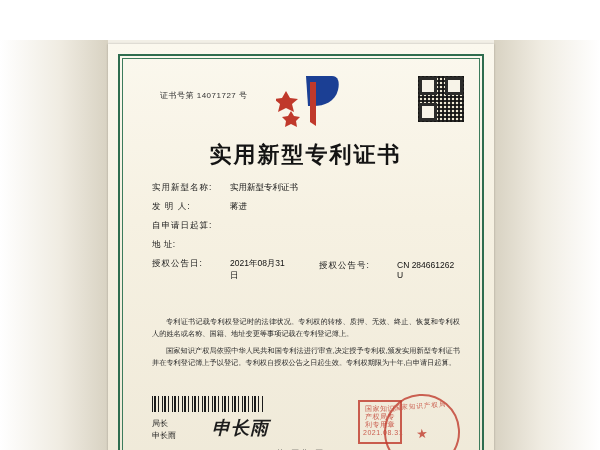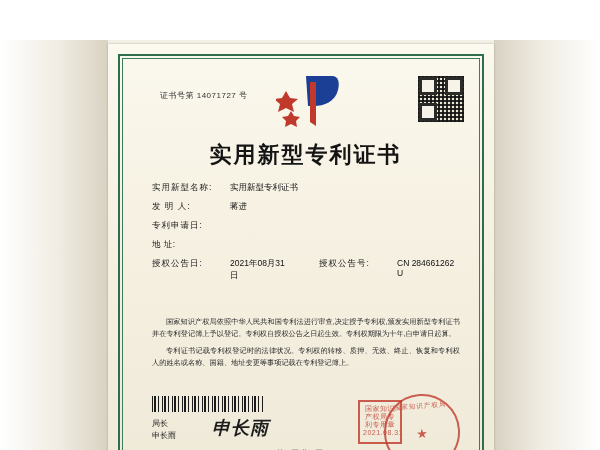--- a/index.html
+++ b/index.html
@@ -142,21 +142,21 @@
     letter-spacing: 1px;
     color: #1a1a1a;
   }
   .flabel.wide { letter-spacing: 0.5px; }
   .fvalue {
     flex: 1;
     color: #111;
   }
   .frow-split {
     display: flex;
-    align-items: flex-start;
+    align-items: center;
     margin-bottom: 7px;
     font-size: 8.5px;
     gap: 28px;
   }
   .frow-split .half {
     display: flex;
     align-items: baseline;
     flex: 1;
   }
   .body-text {
@@ -302,40 +302,40 @@
     <div class="fields">
       <div class="frow">
         <div class="flabel">实用新型名称:</div>
         <div class="fvalue">实用新型专利证书</div>
       </div>
       <div class="frow">
         <div class="flabel">发 明 人:</div>
         <div class="fvalue">蒋进</div>
       </div>
       <div class="frow">
-        <div class="flabel">专利申请日:</div>
+        <div class="flabel">自申请日起算:</div>
       </div>
       <div class="frow">
         <div class="flabel wide">地        址:</div>
       </div>
       <div class="frow-split">
         <div class="half">
           <div class="flabel">授权公告日:</div>
           <div class="fvalue">2021年08月31日</div>
         </div>
         <div class="half">
           <div class="flabel">授权公告号:</div>
           <div class="fvalue">CN 284661262 U</div>
         </div>
       </div>
     </div>
 
     <div class="body-text">
+      <p>专利证书记载专利权登记时的法律状况。专利权的转移、质押、无效、终止、恢复和专利权人的姓名或名称、国籍、地址变更等事项记载在专利登记簿上。</p>
       <p>国家知识产权局依照中华人民共和国专利法进行审查,决定授予专利权,颁发实用新型专利证书并在专利登记簿上予以登记。专利权自授权公告之日起生效。专利权期限为十年,自申请日起算。</p>
-      <p>专利证书记载专利权登记时的法律状况。专利权的转移、质押、无效、终止、恢复和专利权人的姓名或名称、国籍、地址变更等事项记载在专利登记簿上。</p>
     </div>
 
     <div class="barcode"></div>
 
     <div class="sign-block">
       <div>局长</div>
       <div>申长雨</div>
     </div>
     <div class="sign-name">申长雨</div>
 

